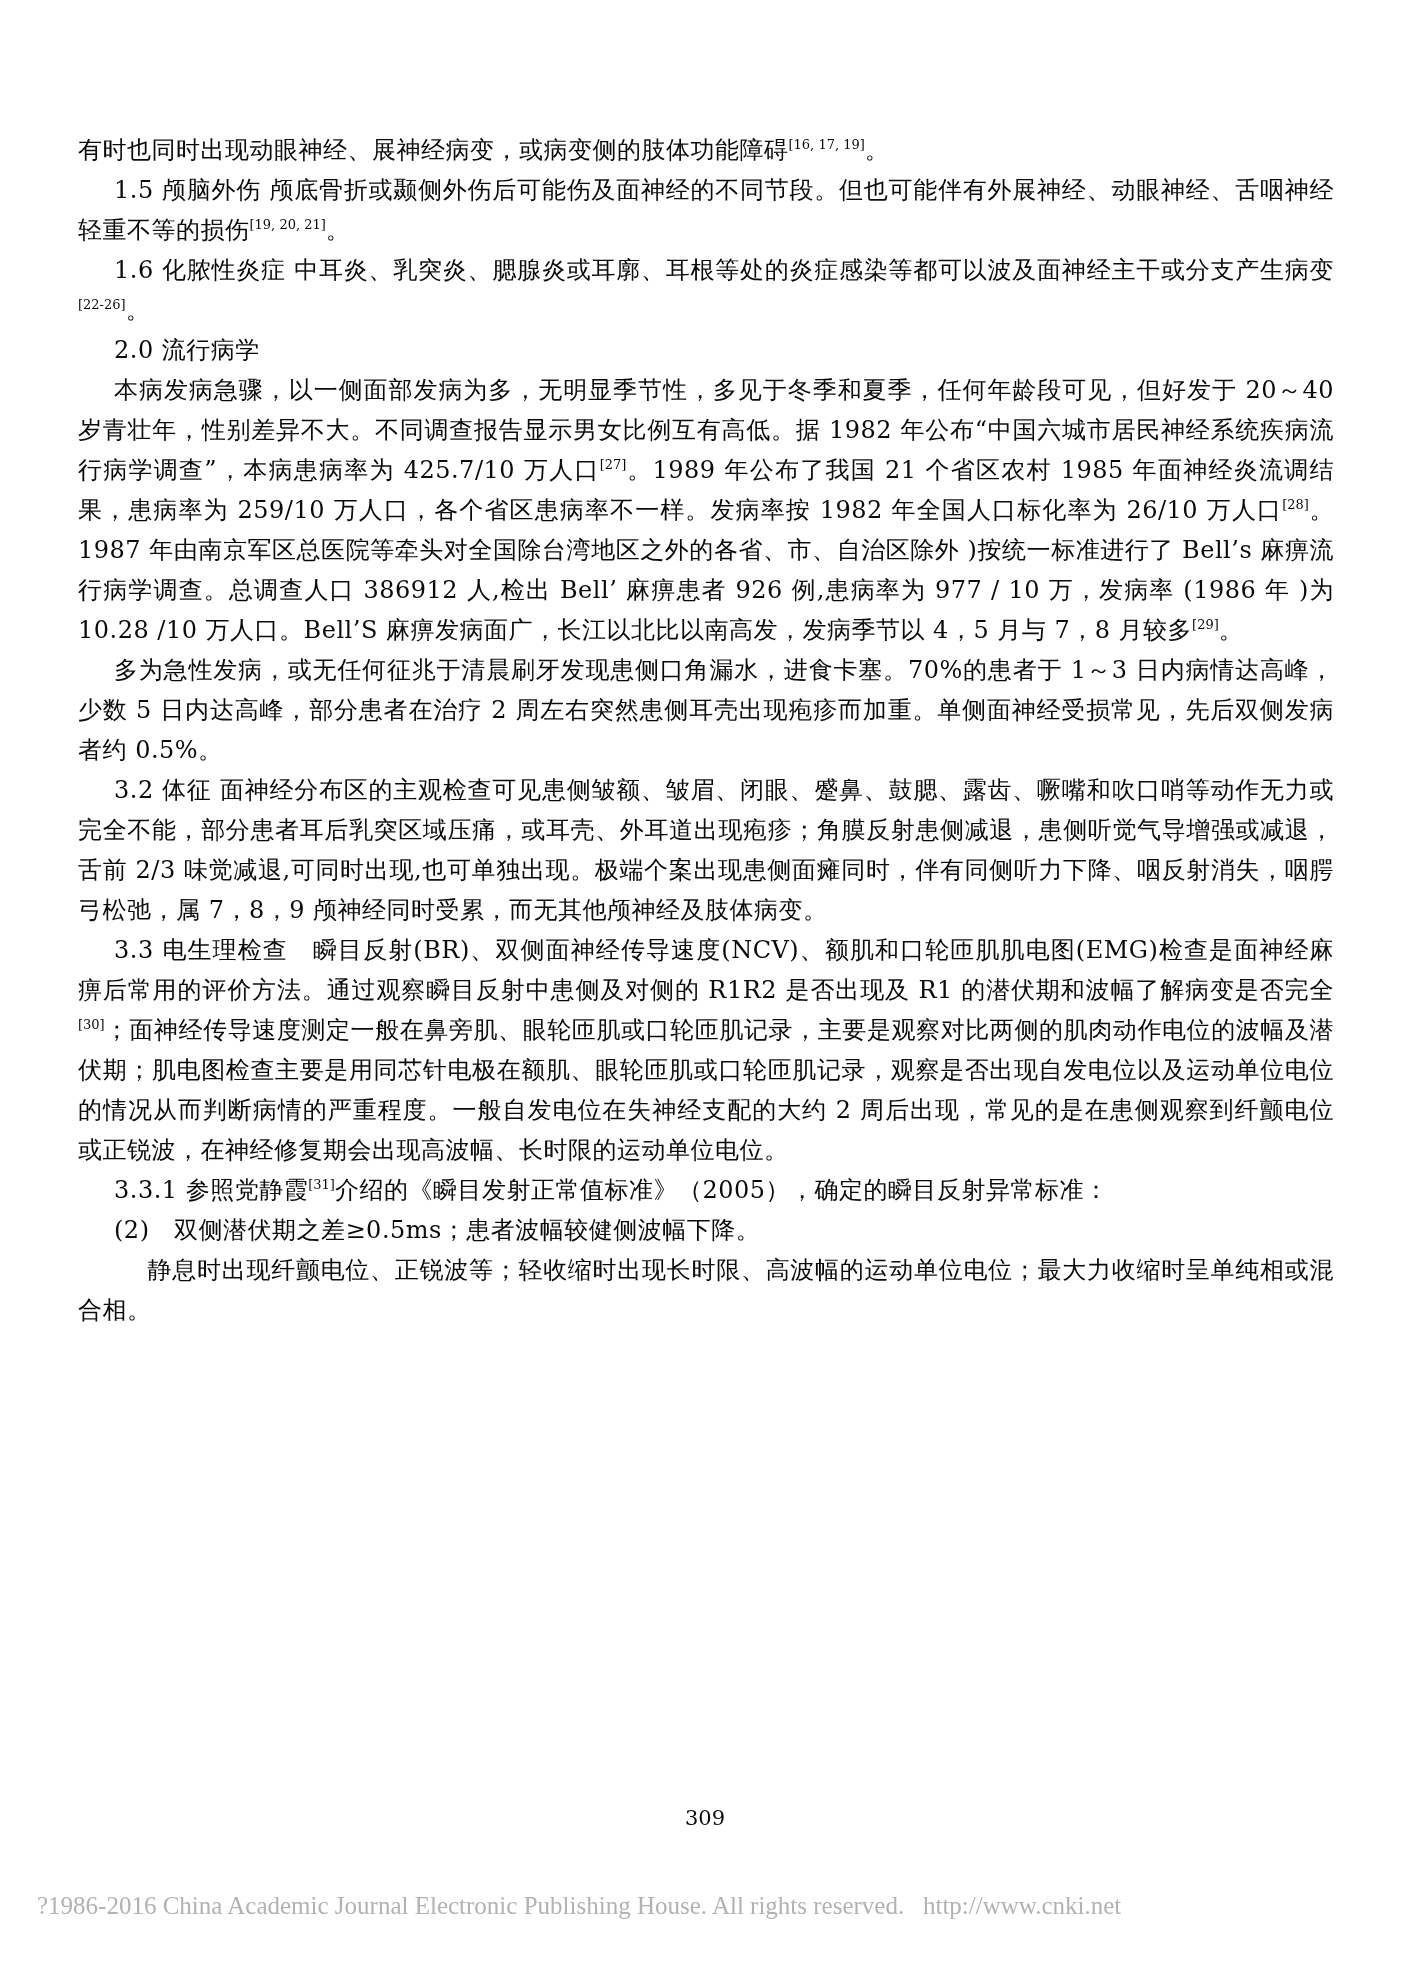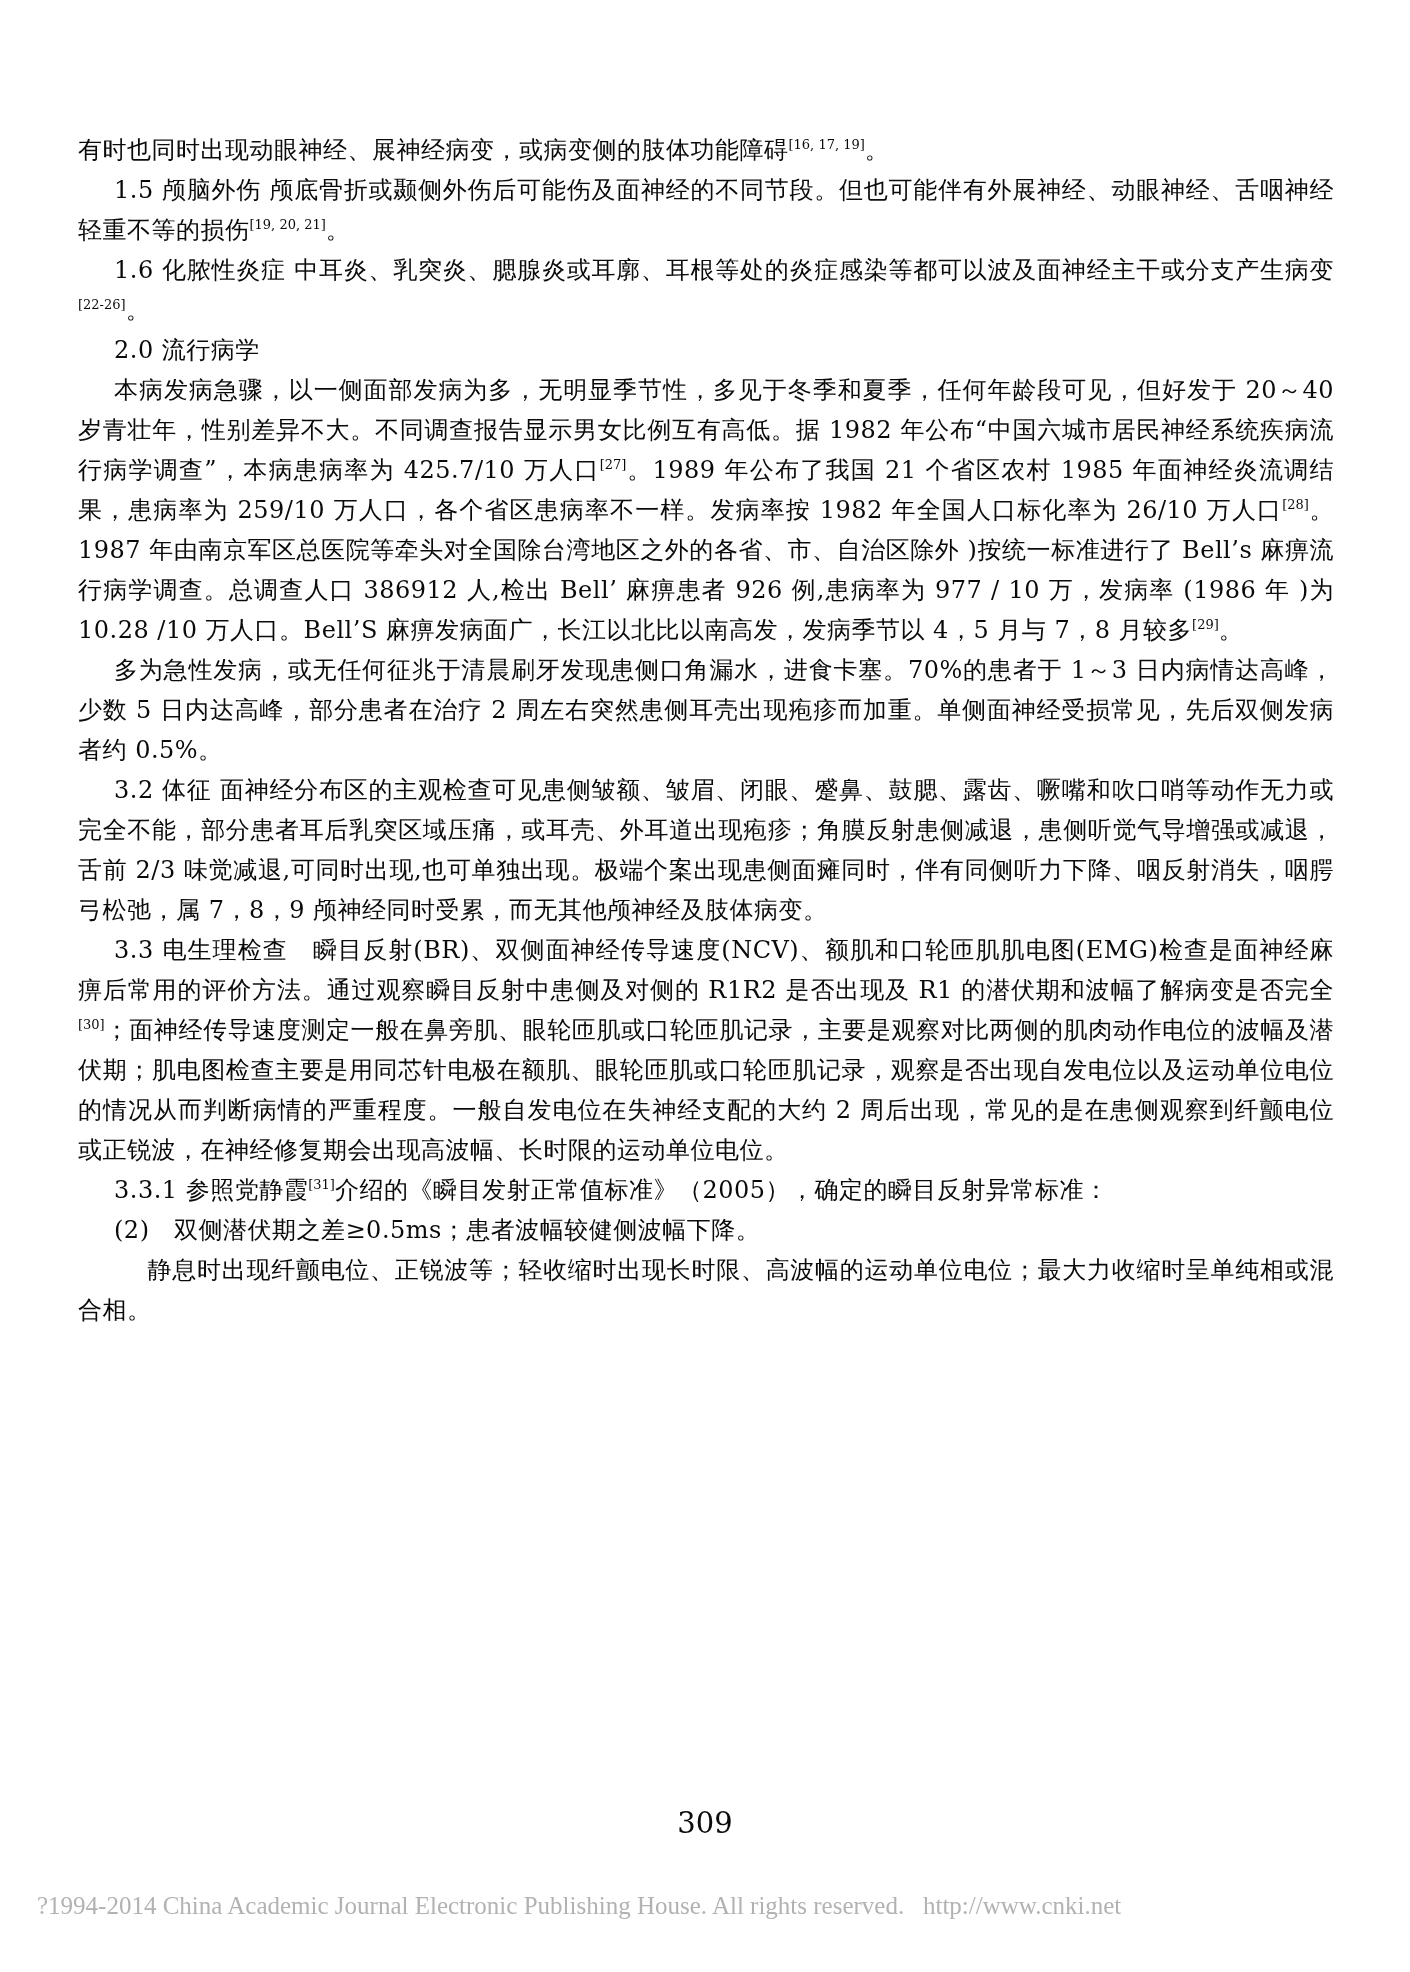--- a/index.html
+++ b/index.html
@@ -39,21 +39,21 @@
     line-height: 0;
     vertical-align: super;
     letter-spacing: 0;
   }
   .page-number {
     position: absolute;
     top: 1806px;
     left: 0;
     width: 100%;
     text-align: center;
-    font-size: 29px;
+    font-size: 21px;
     color: #0a0a0a;
   }
   .footer {
     position: absolute;
     top: 1892px;
     left: 37px;
     font-size: 25px;
     color: #b2b2b2;
     font-family: "Liberation Serif", serif;
     white-space: pre;
@@ -70,14 +70,14 @@
       <p class="para indent-normal bold"><span>2.0 流行病学</span></p>
       <p class="para indent-normal"><span>本病发病急骤，以一侧面部发病为多，无明显季节性，多见于冬季和夏季，任何年龄段可见，但好发于 20～40 岁青壮年，性别差异不大。不同调查报告显示男女比例互有高低。据 1982 年公布“中国六城市居民神经系统疾病流行病学调查”，本病患病率为 425.7/10 万人口</span><sup>[27]</sup><span>。1989 年公布了我国 21 个省区农村 1985 年面神经炎流调结果，患病率为 259/10 万人口，各个省区患病率不一样。发病率按 1982 年全国人口标化率为 26/10 万人口</span><sup>[28]</sup><span>。1987 年由南京军区总医院等牵头对全国除台湾地区之外的各省、市、自治区除外 )按统一标准进行了 Bell’s 麻痹流行病学调查。总调查人口 386912 人,检出 Bell’ 麻痹患者 926 例,患病率为 977 / 10 万，发病率 (1986 年 )为 10.28 /10 万人口。Bell’S 麻痹发病面广，长江以北比以南高发，发病季节以 4，5 月与 7，8 月较多</span><sup>[29]</sup><span>。</span></p>
       <p class="para indent-normal"><span>多为急性发病，或无任何征兆于清晨刷牙发现患侧口角漏水，进食卡塞。70%的患者于 1～3 日内病情达高峰，少数 5 日内达高峰，部分患者在治疗 2 周左右突然患侧耳壳出现疱疹而加重。单侧面神经受损常见，先后双侧发病者约 0.5%。</span></p>
       <p class="para indent-normal"><span>3.2 体征 面神经分布区的主观检查可见患侧皱额、皱眉、闭眼、蹙鼻、鼓腮、露齿、噘嘴和吹口哨等动作无力或完全不能，部分患者耳后乳突区域压痛，或耳壳、外耳道出现疱疹；角膜反射患侧减退，患侧听觉气导增强或减退，舌前 2/3 味觉减退,可同时出现,也可单独出现。极端个案出现患侧面瘫同时，伴有同侧听力下降、咽反射消失，咽腭弓松弛，属 7，8，9 颅神经同时受累，而无其他颅神经及肢体病变。</span></p>
       <p class="para indent-normal"><span>3.3 电生理检查　瞬目反射(BR)、双侧面神经传导速度(NCV)、额肌和口轮匝肌肌电图(EMG)检查是面神经麻痹后常用的评价方法。通过观察瞬目反射中患侧及对侧的 R1R2 是否出现及 R1 的潜伏期和波幅了解病变是否完全</span><sup>[30]</sup><span>；面神经传导速度测定一般在鼻旁肌、眼轮匝肌或口轮匝肌记录，主要是观察对比两侧的肌肉动作电位的波幅及潜伏期；肌电图检查主要是用同芯针电极在额肌、眼轮匝肌或口轮匝肌记录，观察是否出现自发电位以及运动单位电位的情况从而判断病情的严重程度。一般自发电位在失神经支配的大约 2 周后出现，常见的是在患侧观察到纤颤电位或正锐波，在神经修复期会出现高波幅、长时限的运动单位电位。</span></p>
       <p class="para indent-normal"><span>3.3.1 参照党静霞</span><sup>[31]</sup><span>介绍的《瞬目发射正常值标准》（2005），确定的瞬目反射异常标准：</span></p>
       <p class="para indent-normal"><span>(2)　双侧潜伏期之差≥0.5ms；患者波幅较健侧波幅下降。</span></p>
       <p class="para indent-deep"><span>静息时出现纤颤电位、正锐波等；轻收缩时出现长时限、高波幅的运动单位电位；最大力收缩时呈单纯相或混合相。</span></p>
     </main>
   <div class="page-number">309</div>
-  <div class="footer">?1994-2014 China Academic Journal Electronic Publishing House. All rights reserved.   http://www.cnki.net</div>
+  <div class="footer">?1986-2016 China Academic Journal Electronic Publishing House. All rights reserved.   http://www.cnki.net</div>
 </div>
 
 </body></html>

